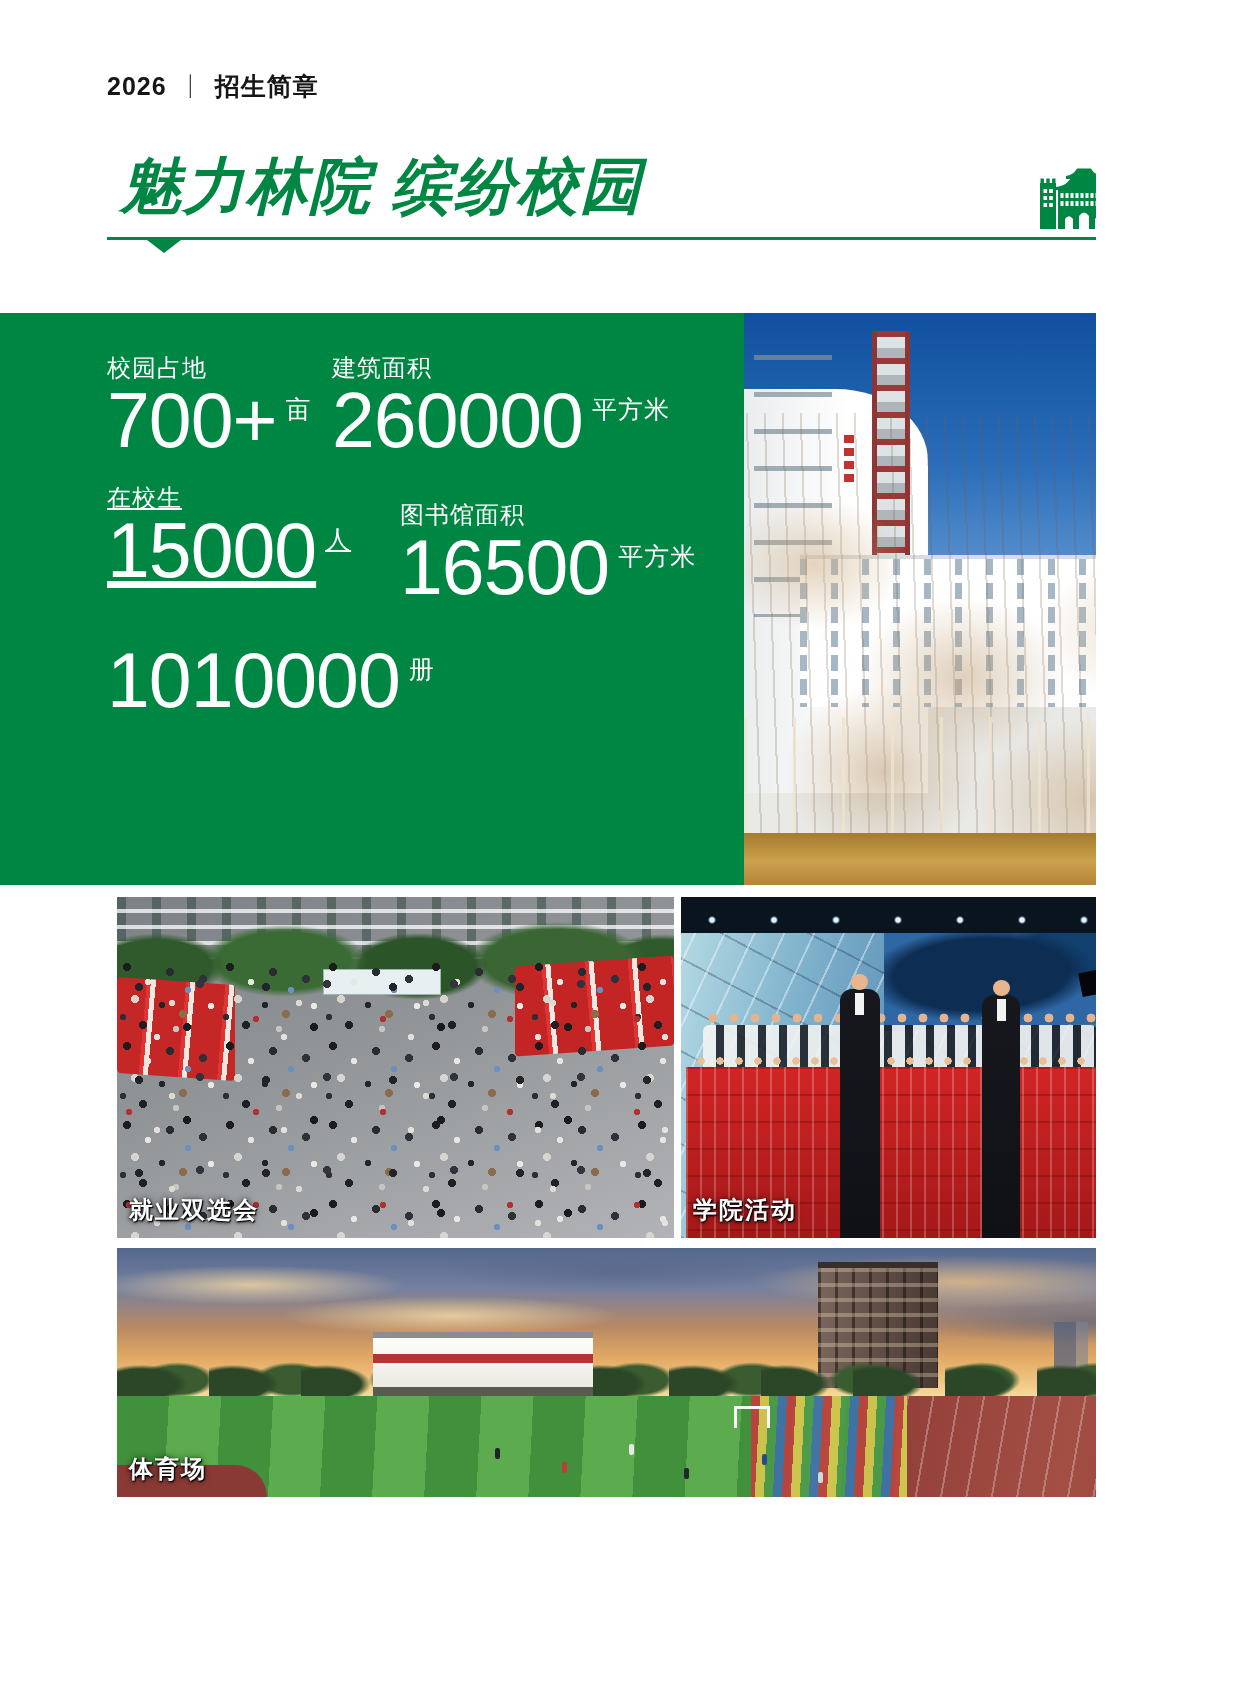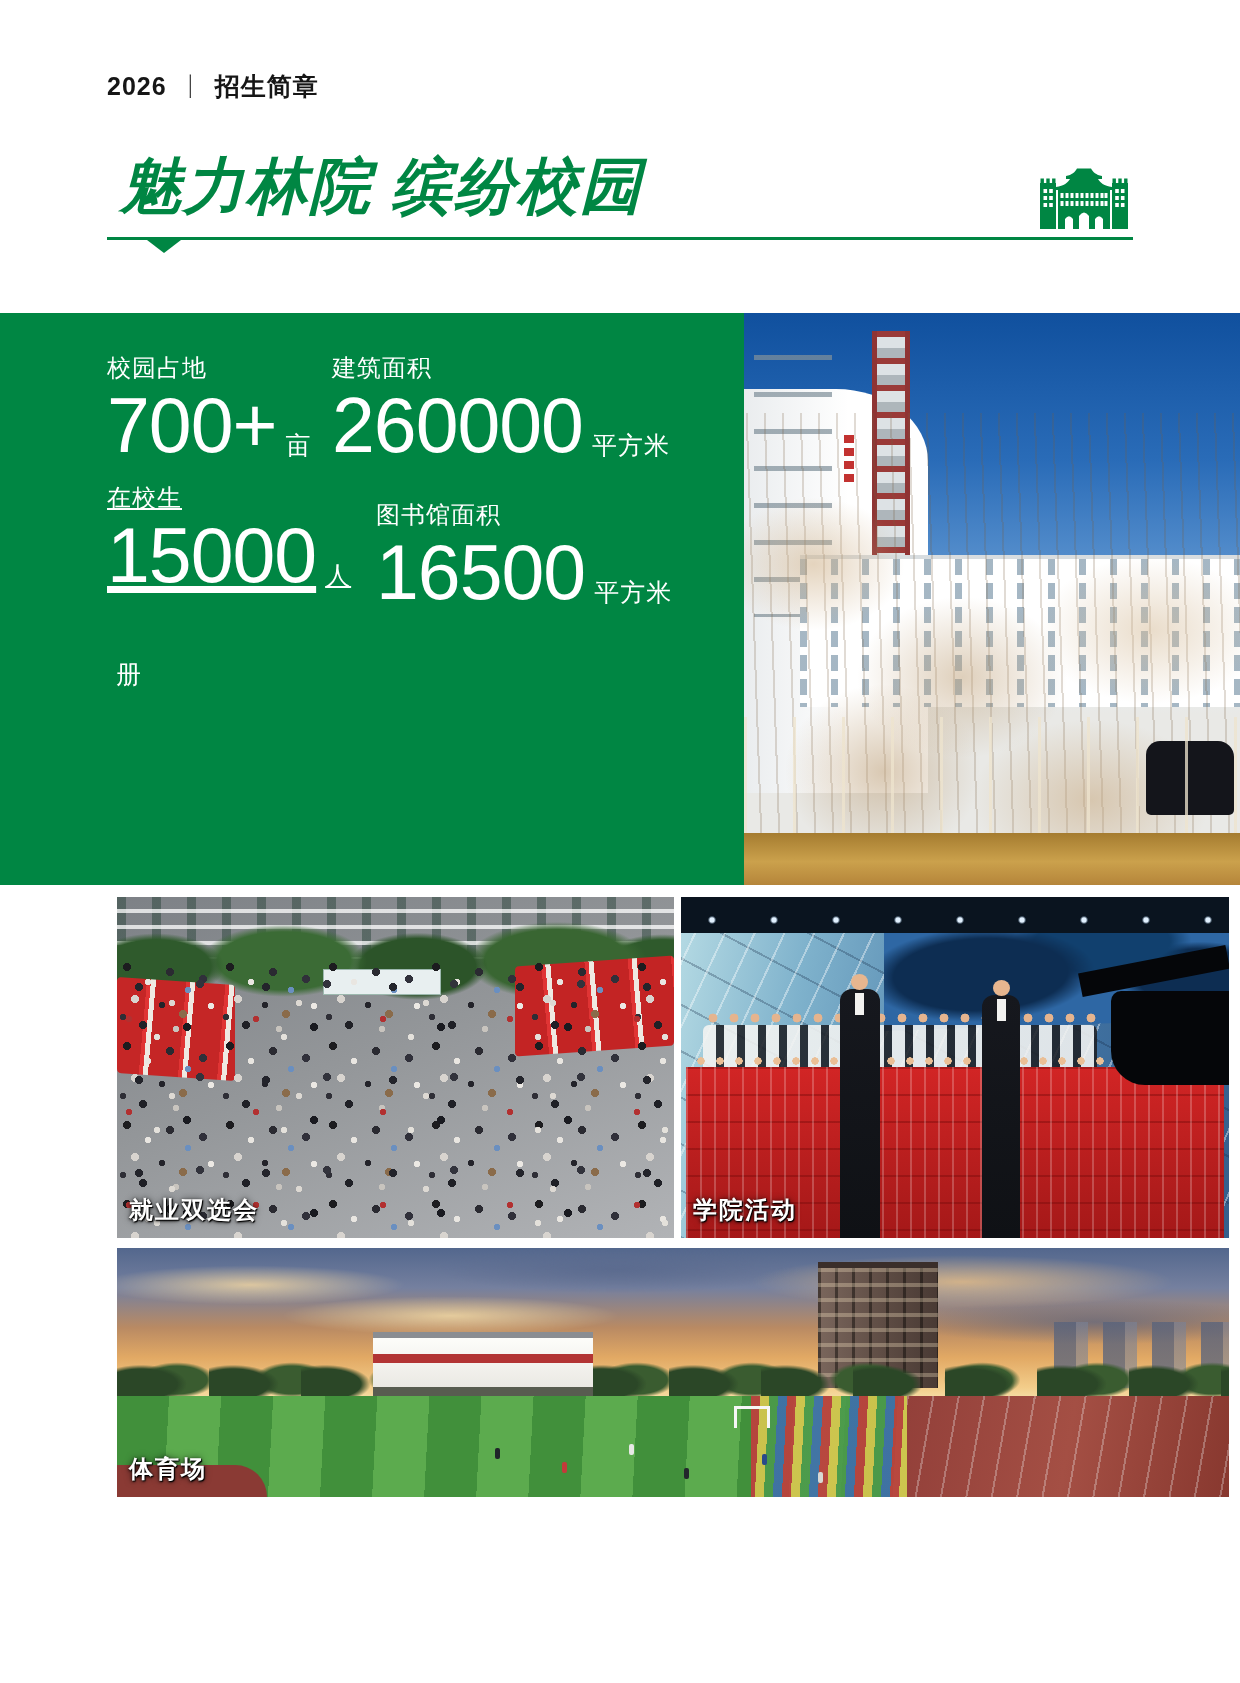--- a/index.html
+++ b/index.html
@@ -1,43 +1,43 @@
 <!DOCTYPE html>
 <html><head>
 <meta charset="utf-8">
 <style>
   :root{ --green:#008643; }
   *{margin:0;padding:0;box-sizing:border-box;}
   body{background:#ffffff;}
-  .page{position:relative;width:1240px;height:1683px;background:#fff;overflow:hidden;
+  .page{position:relative;width:1096px;height:1683px;background:#fff;overflow:hidden;
         font-family:"Liberation Sans","DejaVu Sans",sans-serif;}
 
   
   .header{position:absolute;left:107px;top:70px;display:flex;align-items:center;gap:11px;
           font-size:25px;font-weight:bold;color:#161616;letter-spacing:1px;}
   .header .sep{font-weight:400;transform:scaleX(.55);display:inline-block;}
 
   
   .page-title{position:absolute;left:120px;top:146px;font-size:61px;font-weight:bold;font-style:italic;
               color:var(--green);letter-spacing:2px;white-space:nowrap;}
   .title-rule{position:absolute;left:107px;top:237px;width:1026px;height:3px;background:var(--green);}
   .title-rule .notch{position:absolute;left:40px;top:3px;width:0;height:0;
               border-left:17px solid transparent;border-right:17px solid transparent;
               border-top:13px solid var(--green);}
   .gate{position:absolute;left:1040px;top:166px;width:88px;height:64px;}
 
   
   .stats-panel{position:absolute;left:0;top:313px;width:744px;height:572px;background:var(--green);}
   .stat{position:absolute;color:#fff;}
   .stat-label{font-size:24px;letter-spacing:1px;}
-  .stat-row{display:flex;align-items:flex-end;margin-top:5px;}
+  .stat-row{display:flex;align-items:flex-start;}
   .stat-value{font-size:77px;line-height:.95;font-weight:300;letter-spacing:-1px;}
   .stat-unit{font-size:25px;margin-left:9px;margin-top:9px;letter-spacing:1px;}
   .stat-0{left:107px;top:352px;} .stat-1{left:332px;top:352px;}
-  .stat-2{left:107px;top:482px;text-decoration:underline;} .stat-3{left:376px;top:499px;}
+  .stat-2{left:107px;top:482px;text-decoration:underline;} .stat-3{left:400px;top:499px;}
   .stat-4{left:107px;top:644px;}
 
   .photo{position:absolute;overflow:hidden;}
   .photo>div{position:absolute;}
   .photo-caption{position:absolute;left:12px;bottom:12px;font-size:24px;font-weight:bold;color:#fff;
       letter-spacing:2px;text-shadow:0 1px 3px rgba(0,0,0,.95),0 0 7px rgba(0,0,0,.65),1px 1px 1px #000;z-index:9;}
 
   
   .photo-hero{left:744px;top:313px;width:496px;height:572px;
       background:linear-gradient(180deg,#10509e 0%,#2a6cb8 26%,#5b93cf 46%,#a5c7e7 58%,#e7edf2 64%,#e9e9e6 70%);}
@@ -271,20 +271,21 @@
   </div>
   <div class="stat stat-3">
     <div class="stat-label">图书馆面积</div>
     <div class="stat-row">
       <span class="stat-value">16500</span>
       <span class="stat-unit">平方米</span>
     </div>
   </div>
   <div class="stat stat-4">
     <div class="stat-row">
+      <span class="stat-value">1010000</span>
       <span class="stat-unit">册</span>
     </div>
   </div>
 
   <div class="photo photo-hero">
     <div class="hr-tower"></div>
     <div class="hr-tower-win"></div>
     <div class="hr-tower-slits"></div>
     <div class="hr-sign"></div>
     <div class="hr-low"></div>

